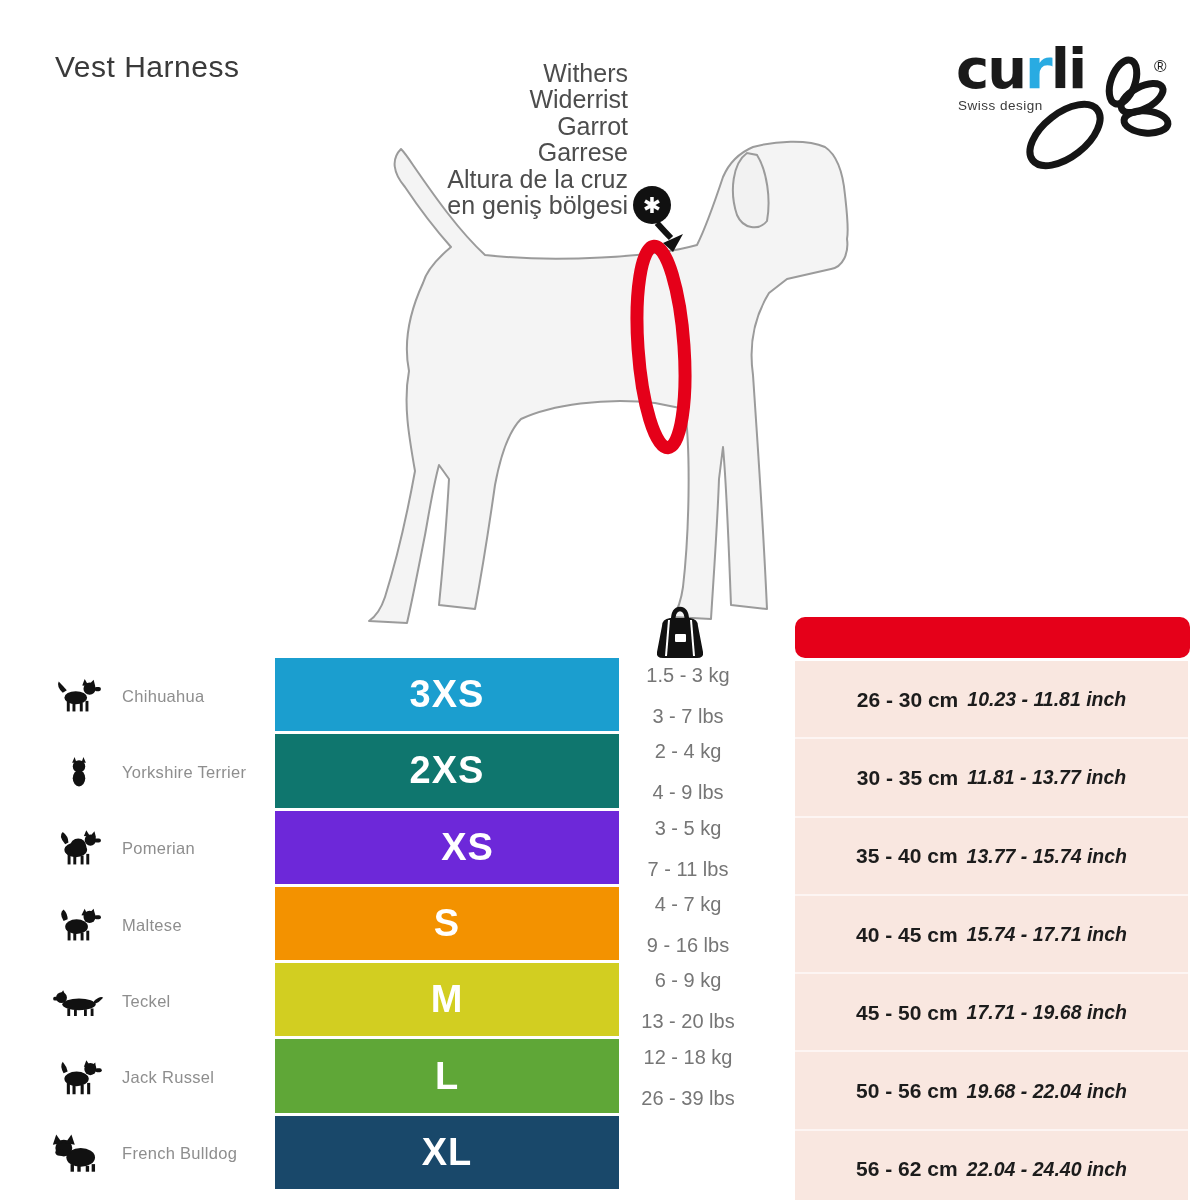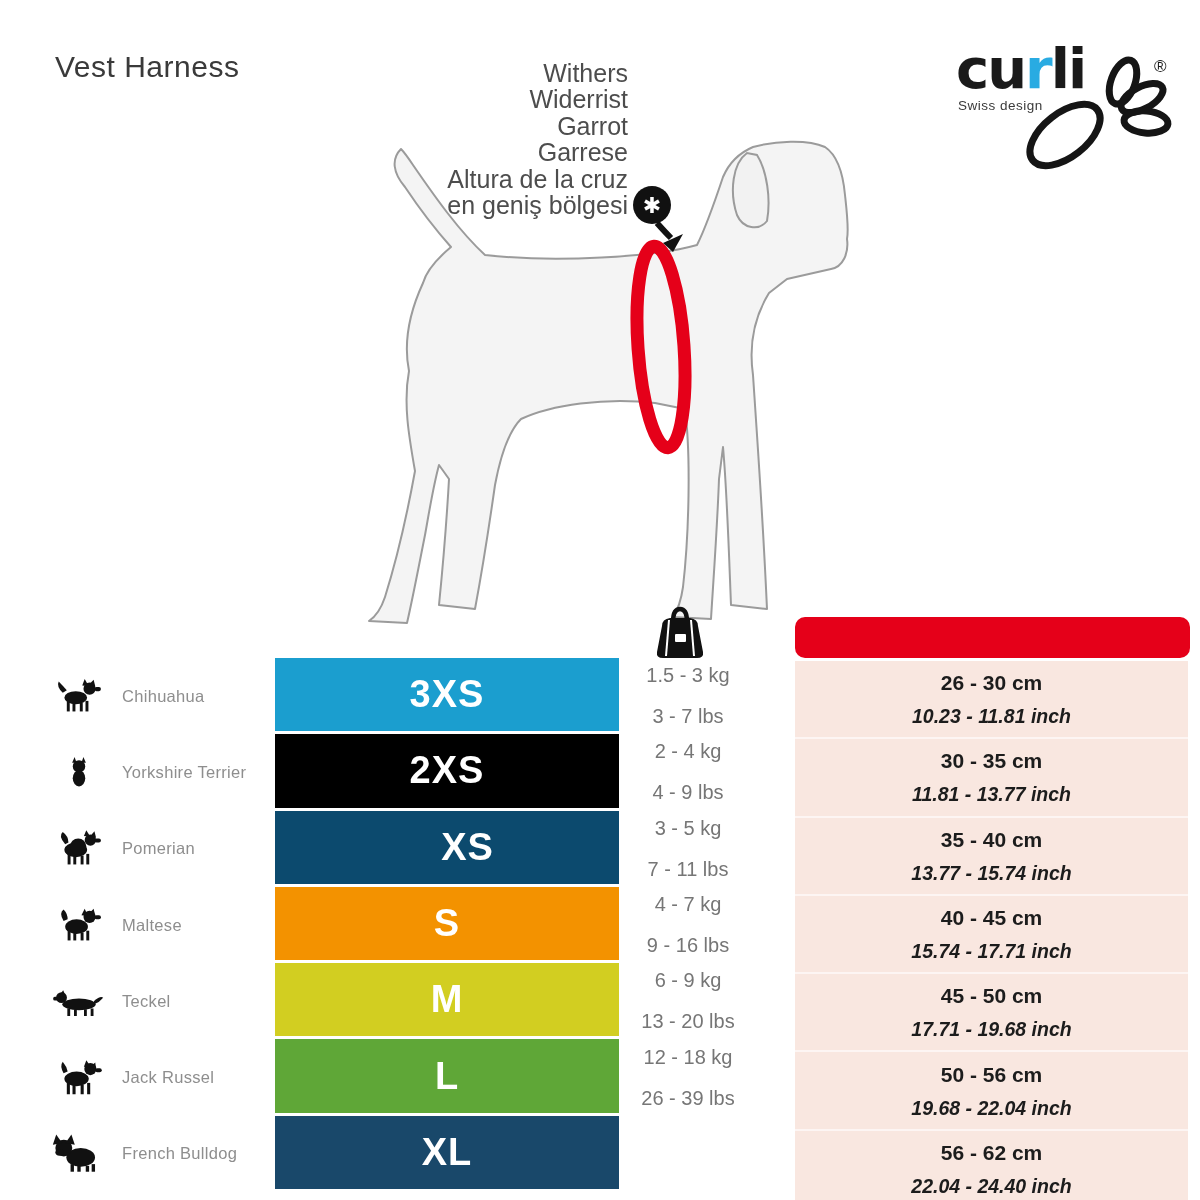--- a/index.html
+++ b/index.html
@@ -28,21 +28,21 @@
             color:#fff;font-size:38px;font-weight:bold;letter-spacing:1px;}
 
   .weight-icon-svg{position:absolute;left:646px;top:604px;}
   .col-weight{position:absolute;left:598px;top:658px;width:180px;}
   .weight-row{height:var(--row-pitch);display:flex;flex-direction:column;align-items:center;justify-content:center;gap:16px;
               font-size:20px;color:#767676;}
   .weight-row span{line-height:25px;white-space:nowrap;}
 
   .girth-header-bar{position:absolute;left:795px;top:617px;width:395px;height:41px;border-radius:10px;}
   .girth-panel{position:absolute;left:795px;top:661px;width:393px;height:539px;}
-  .girth-row{height:var(--row-pitch);display:flex;flex-direction:column;align-items:center;justify-content:center;gap:9px;color:#1c1c1c;}
+  .girth-row{height:var(--row-pitch);display:flex;flex-direction:row;align-items:center;justify-content:center;gap:9px;color:#1c1c1c;}
   .girth-row + .girth-row{border-top:2px solid rgba(255,255,255,.6);}
   .girth-cm{font-size:21px;font-weight:bold;line-height:25px;white-space:nowrap;}
   .girth-inch{font-size:19.5px;font-weight:bold;font-style:italic;line-height:24px;white-space:nowrap;}
 </style>
 </head>
 <body>
 
 <div class="canvas">
 
   <div class="page-title">Vest Harness</div>
@@ -233,22 +233,22 @@
           <rect x="40" y="38" width="4" height="7"></rect>
             <rect x="47" y="36" width="4" height="9"></rect>
         </svg>
       </span>
       <span class="breed-label">French Bulldog</span>
     </div>
   </div>
 
   <div class="col-bars">
     <div class="size-bar" style="background-color: rgb(27, 158, 207);">3XS</div>
-    <div class="size-bar" style="background-color: #000000;">2XS</div>
-    <div class="size-bar" style="background-color: #0c4a6e; padding-left: 41px;">XS</div>
+    <div class="size-bar" style="background-color: #0f766e;">2XS</div>
+    <div class="size-bar" style="background-color: #6d28d9; padding-left: 41px;">XS</div>
     <div class="size-bar" style="background-color: rgb(243, 146, 0);">S</div>
     <div class="size-bar" style="background-color: rgb(210, 206, 33);">M</div>
     <div class="size-bar" style="background-color: rgb(95, 167, 55);">L</div>
     <div class="size-bar" style="background-color: rgb(25, 72, 106);">XL</div>
   </div>
 
   <svg class="weight-icon-svg" width="68" height="56" viewBox="0 0 68 56">
     <path d="M27 18 Q27 5 34 5 Q41 5 41 18" stroke="#111" stroke-width="4.5" fill="none"></path>
     <path d="M16 22 Q16 15 24 14 L44 14 Q52 15 52 22 L57 48 Q58 54 51 54 L17 54 Q10 54 11 48 Z" fill="#111"></path>
     <path d="M23 16 L20 52" stroke="#fff" stroke-width="2"></path>

